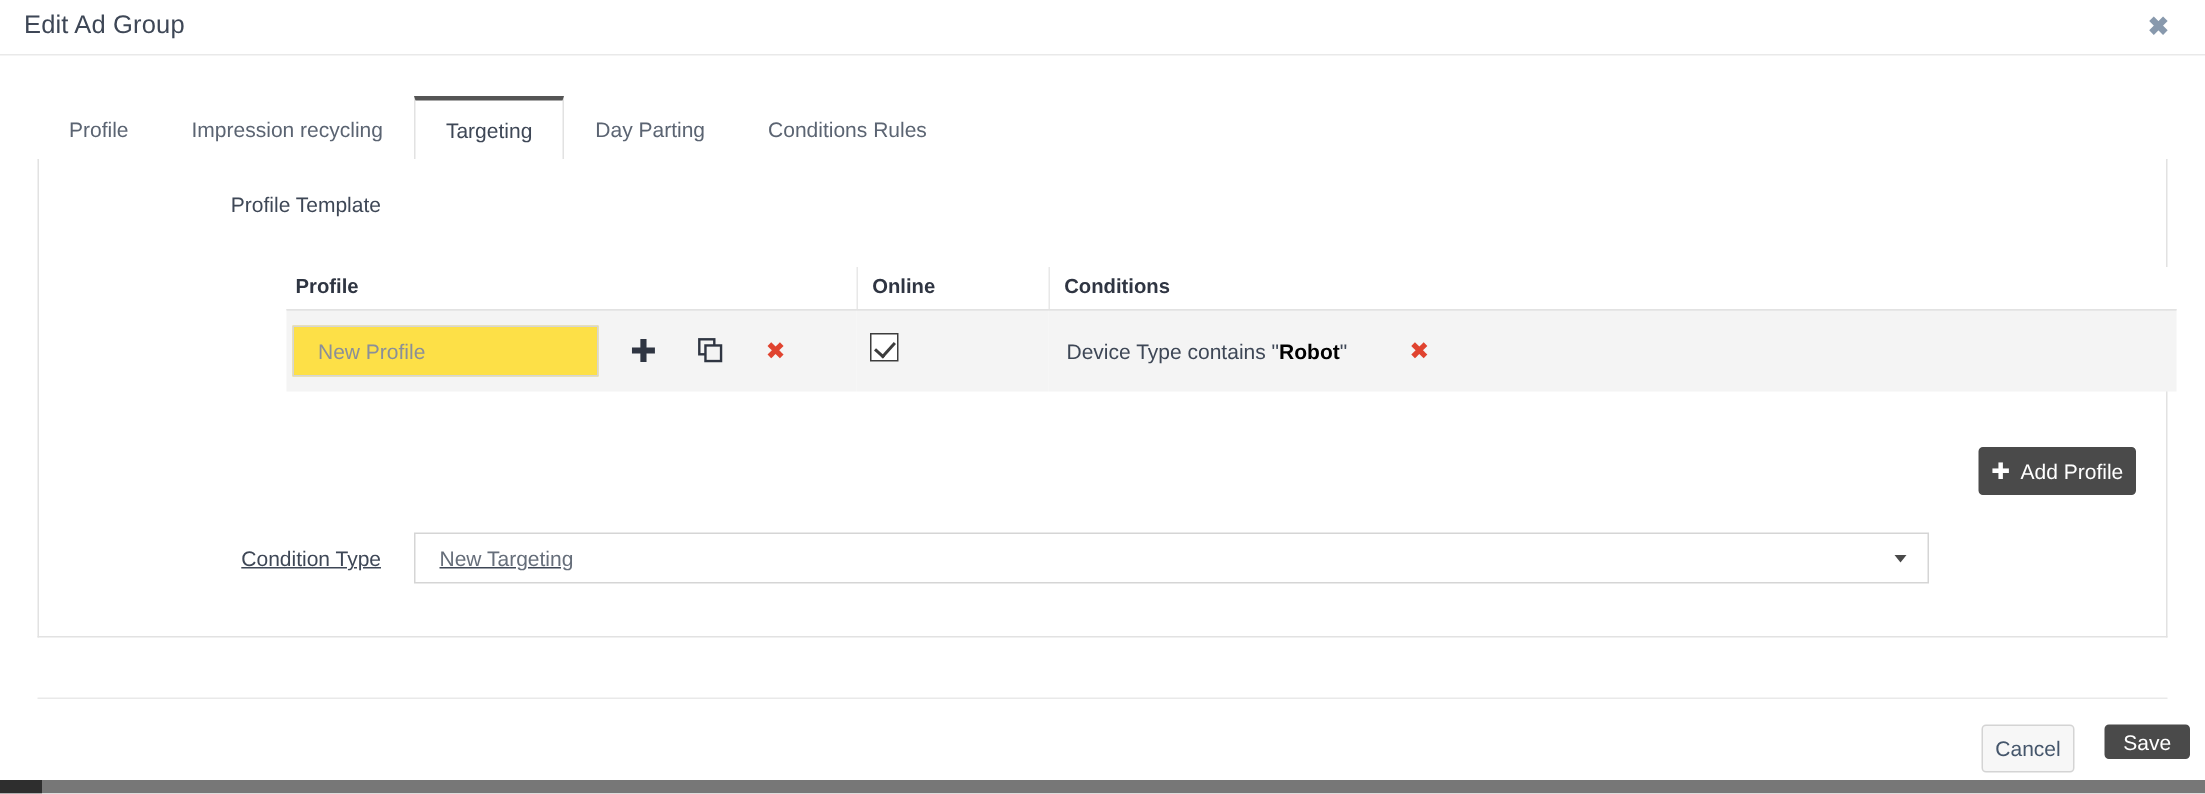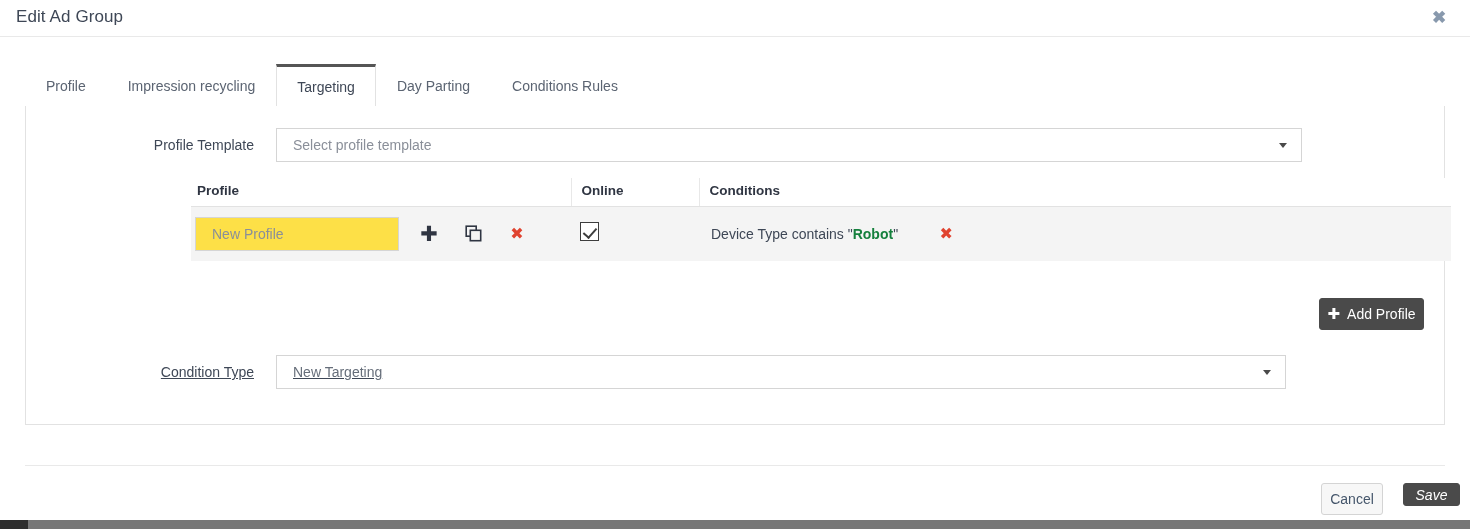--- a/index.html
+++ b/index.html
@@ -230,21 +230,21 @@
     top: 2px;
     width: 6px;
     height: 11px;
     border: solid #3d3d3d;
     border-width: 0 2.4px 2.4px 0;
     transform: rotate(42deg);
   }
 
   .cond-cell { display: flex; align-items: center; padding-left: 12px; }
   .cond-text { font-size: 14px; color: #3e4756; white-space: nowrap; }
-  .cond-text b { font-weight: bold; color: #15803d; }
+  .cond-text b { font-weight: bold; color: #000000; }
   .cond-del { margin-left: 33px; }
 
   
   .btn {
     font-family: "Liberation Sans", sans-serif;
     font-size: 14px;
     cursor: pointer;
     border-radius: 3px;
     display: inline-flex;
     align-items: center;
@@ -290,21 +290,20 @@
     top: 483px;
     width: 62px;
     height: 32px;
   }
   .btn-save {
     position: absolute;
     right: 10px;
     top: 483px;
     width: 57px;
     height: 23px;
-    font-style: italic;
   }
 
   
   .scrollbar-track {
     position: absolute;
     left: 0;
     bottom: 0;
     width: 1470px;
     height: 9px;
     background: #777777;
@@ -343,24 +342,20 @@
     </div>
     <div class="tab">
       <span>Conditions Rules</span>
     </div>
   </div>
 
   <div class="panel">
 
     <div class="form-row" style="left:0; top:22px;">
       <div class="form-label">Profile Template</div>
-      <div class="select-box">
-        <span class="select-value placeholder">Select profile template</span>
-        <span class="caret"></span>
-      </div>
     </div>
 
     <table class="profile-table">
       <thead>
         <tr>
           <th style="width:380px;">Profile</th>
           <th class="col-online" style="width:128px;">Online</th>
           <th class="col-conditions">Conditions</th>
         </tr>
       </thead>

